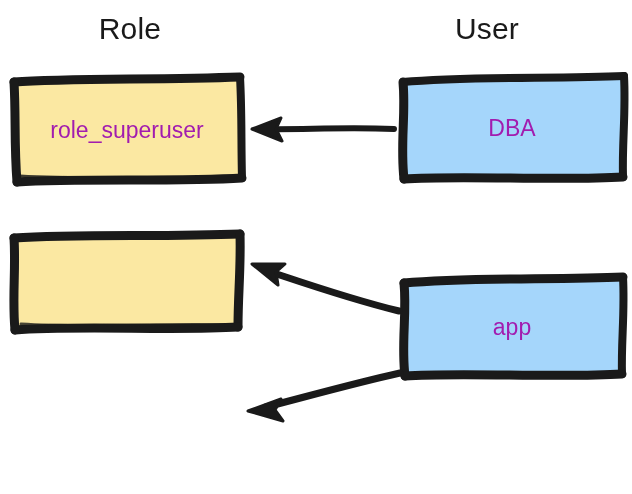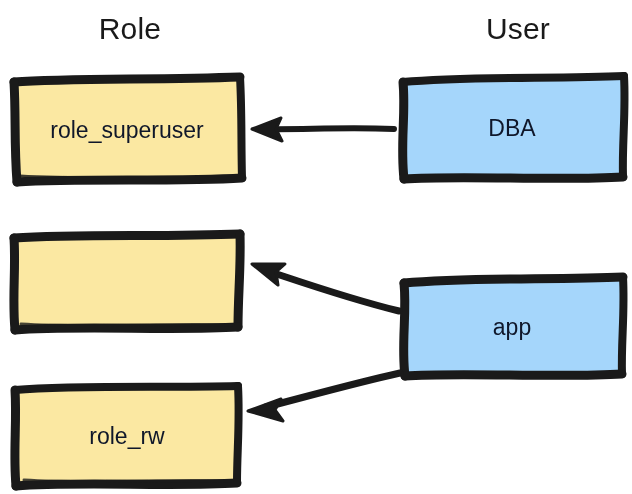--- a/index.html
+++ b/index.html
@@ -18,38 +18,38 @@
   .col-header {
     position: absolute;
     font-size: 30px;
     color: #1a1a1a;
     font-weight: 400;
     text-align: center;
     letter-spacing: 0.2px;
     white-space: nowrap;
   }
   #header-role { left: 40px; top: 12px; width: 180px; }
-  #header-user { left: 428px; top: 12px; width: 180px; }
+  #header-user { left: 397px; top: 12px; width: 180px; }
 
   .node {
     position: absolute;
     display: flex;
     align-items: center;
     justify-content: center;
   }
   .node svg {
     position: absolute;
     left: 0; top: 0;
     overflow: visible;
   }
   .node-label {
     position: relative;
     z-index: 3;
     font-size: 23px;
-    color: #0f172a;
+    color: #a21caf;
     white-space: nowrap;
     pointer-events: none;
   }
 
   
   #node-role-superuser { left: 8px;   top: 72px;  width: 238px; height: 116px; }
   #node-role-migration { left: 7px;   top: 229px; width: 238px; height: 106px; }
   #node-role-rw        { left: 8px;   top: 381px; width: 238px; height: 110px; }
   #node-dba            { left: 396px; top: 72px;  width: 232px; height: 112px; align-items: center; }
   #node-app            { left: 397px; top: 272px; width: 230px; height: 110px; }
@@ -88,31 +88,20 @@
     <svg width="238" height="106" viewBox="0 0 238 106">
       <path d="M8,8 L232,6 L230,96 L8,100 Z" fill="#fbe8a2" stroke="none"></path>
       <path d="M7,9 C70,5 160,8 233,5" fill="none" stroke="#1a1a1a" stroke-width="9" stroke-linecap="round"></path>
       <path d="M233,5 C234,38 231,66 231,98" fill="none" stroke="#1a1a1a" stroke-width="9" stroke-linecap="round"></path>
       <path d="M231,98 C168,102 68,96 8,101" fill="none" stroke="#1a1a1a" stroke-width="9" stroke-linecap="round"></path>
       <path d="M8,101 C5,70 9,40 7,9" fill="none" stroke="#1a1a1a" stroke-width="9" stroke-linecap="round"></path>
       <path d="M14,95 C80,99 158,94 226,96" fill="none" stroke="#1a1a1a" stroke-width="3" stroke-linecap="round" opacity="0.8"></path>
     </svg>
   </div>
 
-  <div class="node" id="node-role-rw">
-    <svg width="238" height="110" viewBox="0 0 238 110">
-      <path d="M8,8 L230,6 L228,100 L8,104 Z" fill="#fbe8a2" stroke="none"></path>
-      <path d="M7,9 C70,4 158,7 230,5" fill="none" stroke="#1a1a1a" stroke-width="8" stroke-linecap="round"></path>
-      <path d="M230,5 C232,40 229,70 229,102" fill="none" stroke="#1a1a1a" stroke-width="8" stroke-linecap="round"></path>
-      <path d="M229,102 C166,106 66,100 8,105" fill="none" stroke="#1a1a1a" stroke-width="9" stroke-linecap="round"></path>
-      <path d="M8,105 C5,72 9,42 7,9" fill="none" stroke="#1a1a1a" stroke-width="9" stroke-linecap="round"></path>
-      <path d="M16,99 C84,103 156,98 224,100" fill="none" stroke="#1a1a1a" stroke-width="3" stroke-linecap="round" opacity="0.8"></path>
-    </svg>
-    <span class="node-label">role_rw</span>
-  </div>
 
   <div class="node" id="node-dba">
     <svg width="232" height="112" viewBox="0 0 232 112">
       <path d="M9,8 L227,6 L226,103 L10,106 Z" fill="#a5d6fb" stroke="none"></path>
       <path d="M7,10 C70,4 160,7 228,4" fill="none" stroke="#1a1a1a" stroke-width="8" stroke-linecap="round"></path>
       <path d="M228,4 C230,40 226,70 227,105" fill="none" stroke="#1a1a1a" stroke-width="8" stroke-linecap="round"></path>
       <path d="M227,105 C164,109 64,103 8,107" fill="none" stroke="#1a1a1a" stroke-width="9" stroke-linecap="round"></path>
       <path d="M8,107 C4,72 10,42 7,10" fill="none" stroke="#1a1a1a" stroke-width="9" stroke-linecap="round"></path>
     </svg>
     <span class="node-label">DBA</span>

